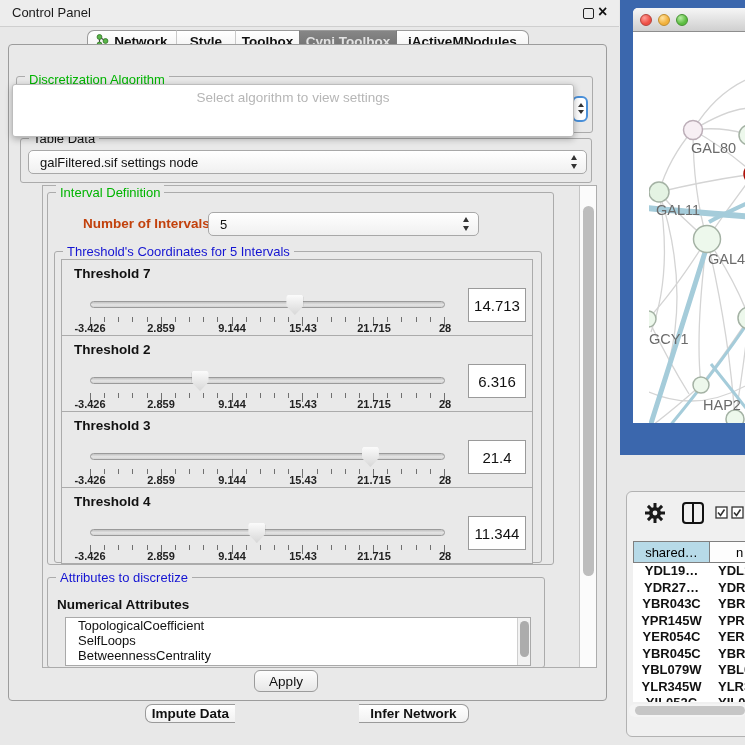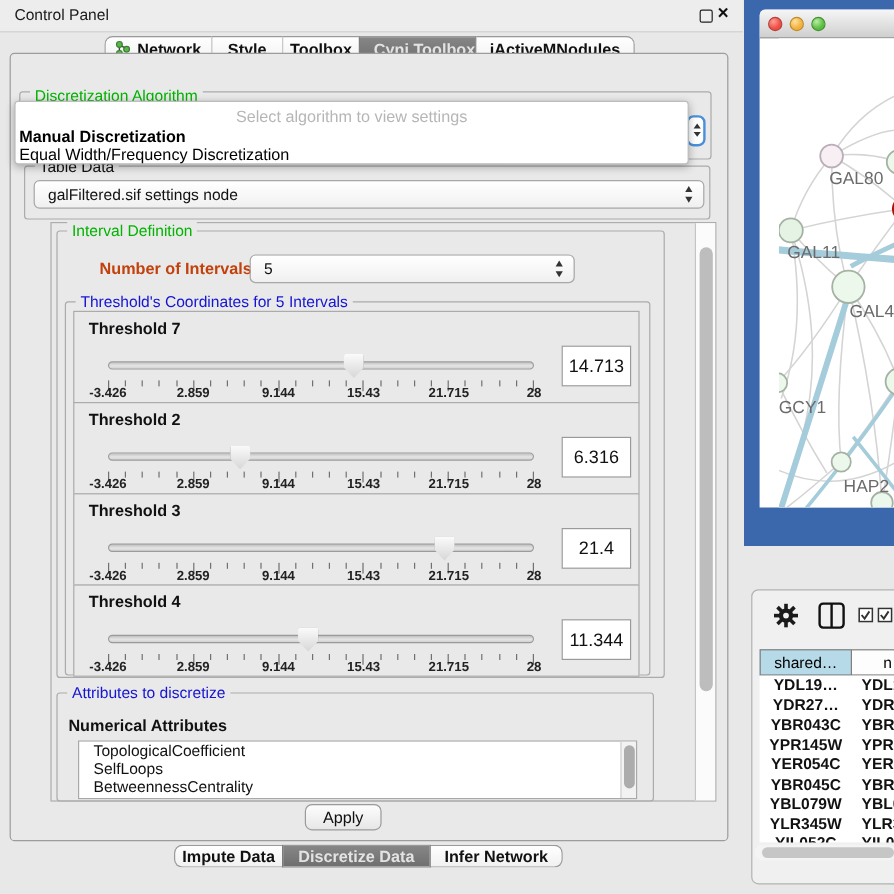--- a/index.html
+++ b/index.html
@@ -119,42 +119,40 @@
       <circle cx="9.5" cy="7" r="2.4" fill="#58b848" stroke="#3f7f33"></circle>
     </svg>
     <span>Network</span>
   </div>
   <div class="seg sep" style="left:176px;top:30px;width:59px;height:22px;">
     <span>Style</span>
   </div>
   <div class="seg sep" style="left:235px;top:30px;width:64px;height:22px;">
     <span>Toolbox</span>
   </div>
-  <div class="seg dark" style="left:299px;top:30px;width:98px;height:22px;justify-content:flex-end;">
+  <div class="seg dark" style="left:299px;top:30px;width:98px;height:22px;">
     <span>Cyni Toolbox</span>
   </div>
   <div class="seg last" style="left:397px;top:30px;width:132px;height:22px;">
     <span>jActiveMNodules</span>
   </div>
 
   <div class="abs outer-panel"></div>
 
   <div class="abs group" style="left:16px;top:76px;width:577px;height:57px;">
     <span class="gtitle green" style="top:-5px;">Discretization Algorithm</span>
   </div>
 
   <div class="abs combo-frag">
     <span class="up"></span>
     <span class="dn"></span>
   </div>
 
   <div class="abs popup">
     <div class="hint">Select algorithm to view settings</div>
-    <div class="opt b">Manual Discretization</div>
-    <div class="opt r">Equal Width/Frequency Discretization</div>
   </div>
 
   <div class="abs group" style="left:20px;top:138px;width:572px;height:45px;">
     <span class="gtitle" style="color:#111;">Table Data</span>
   </div>
   <div class="abs combo" style="left:28px;top:150px;width:559px;height:24px;">
     <span class="val">galFiltered.sif settings node</span>
     <span class="stp-up"></span>
     <span class="stp-dn"></span>
   </div>
@@ -369,23 +367,20 @@
     <div class="item">BetweennessCentrality</div>
     <div class="lscroll">
         <div class="lthumb"></div>
       </div>
   </div>
 
   <div class="abs apply-btn">Apply</div>
 
   <div class="seg first" style="left:145px;top:704px;width:90px;height:19px;">
     <span>Impute Data</span>
-  </div>
-  <div class="seg dark" style="left:235px;top:704px;width:124px;height:19px;">
-    <span>Discretize Data</span>
   </div>
   <div class="seg last" style="left:359px;top:704px;width:110px;height:19px;">
     <span>Infer Network</span>
   </div>
 
   <div class="abs net-frame">
     <div class="net-window">
       <div class="net-titlebar">
         <span class="light l-red"></span>
         <span class="light l-yellow"></span>

